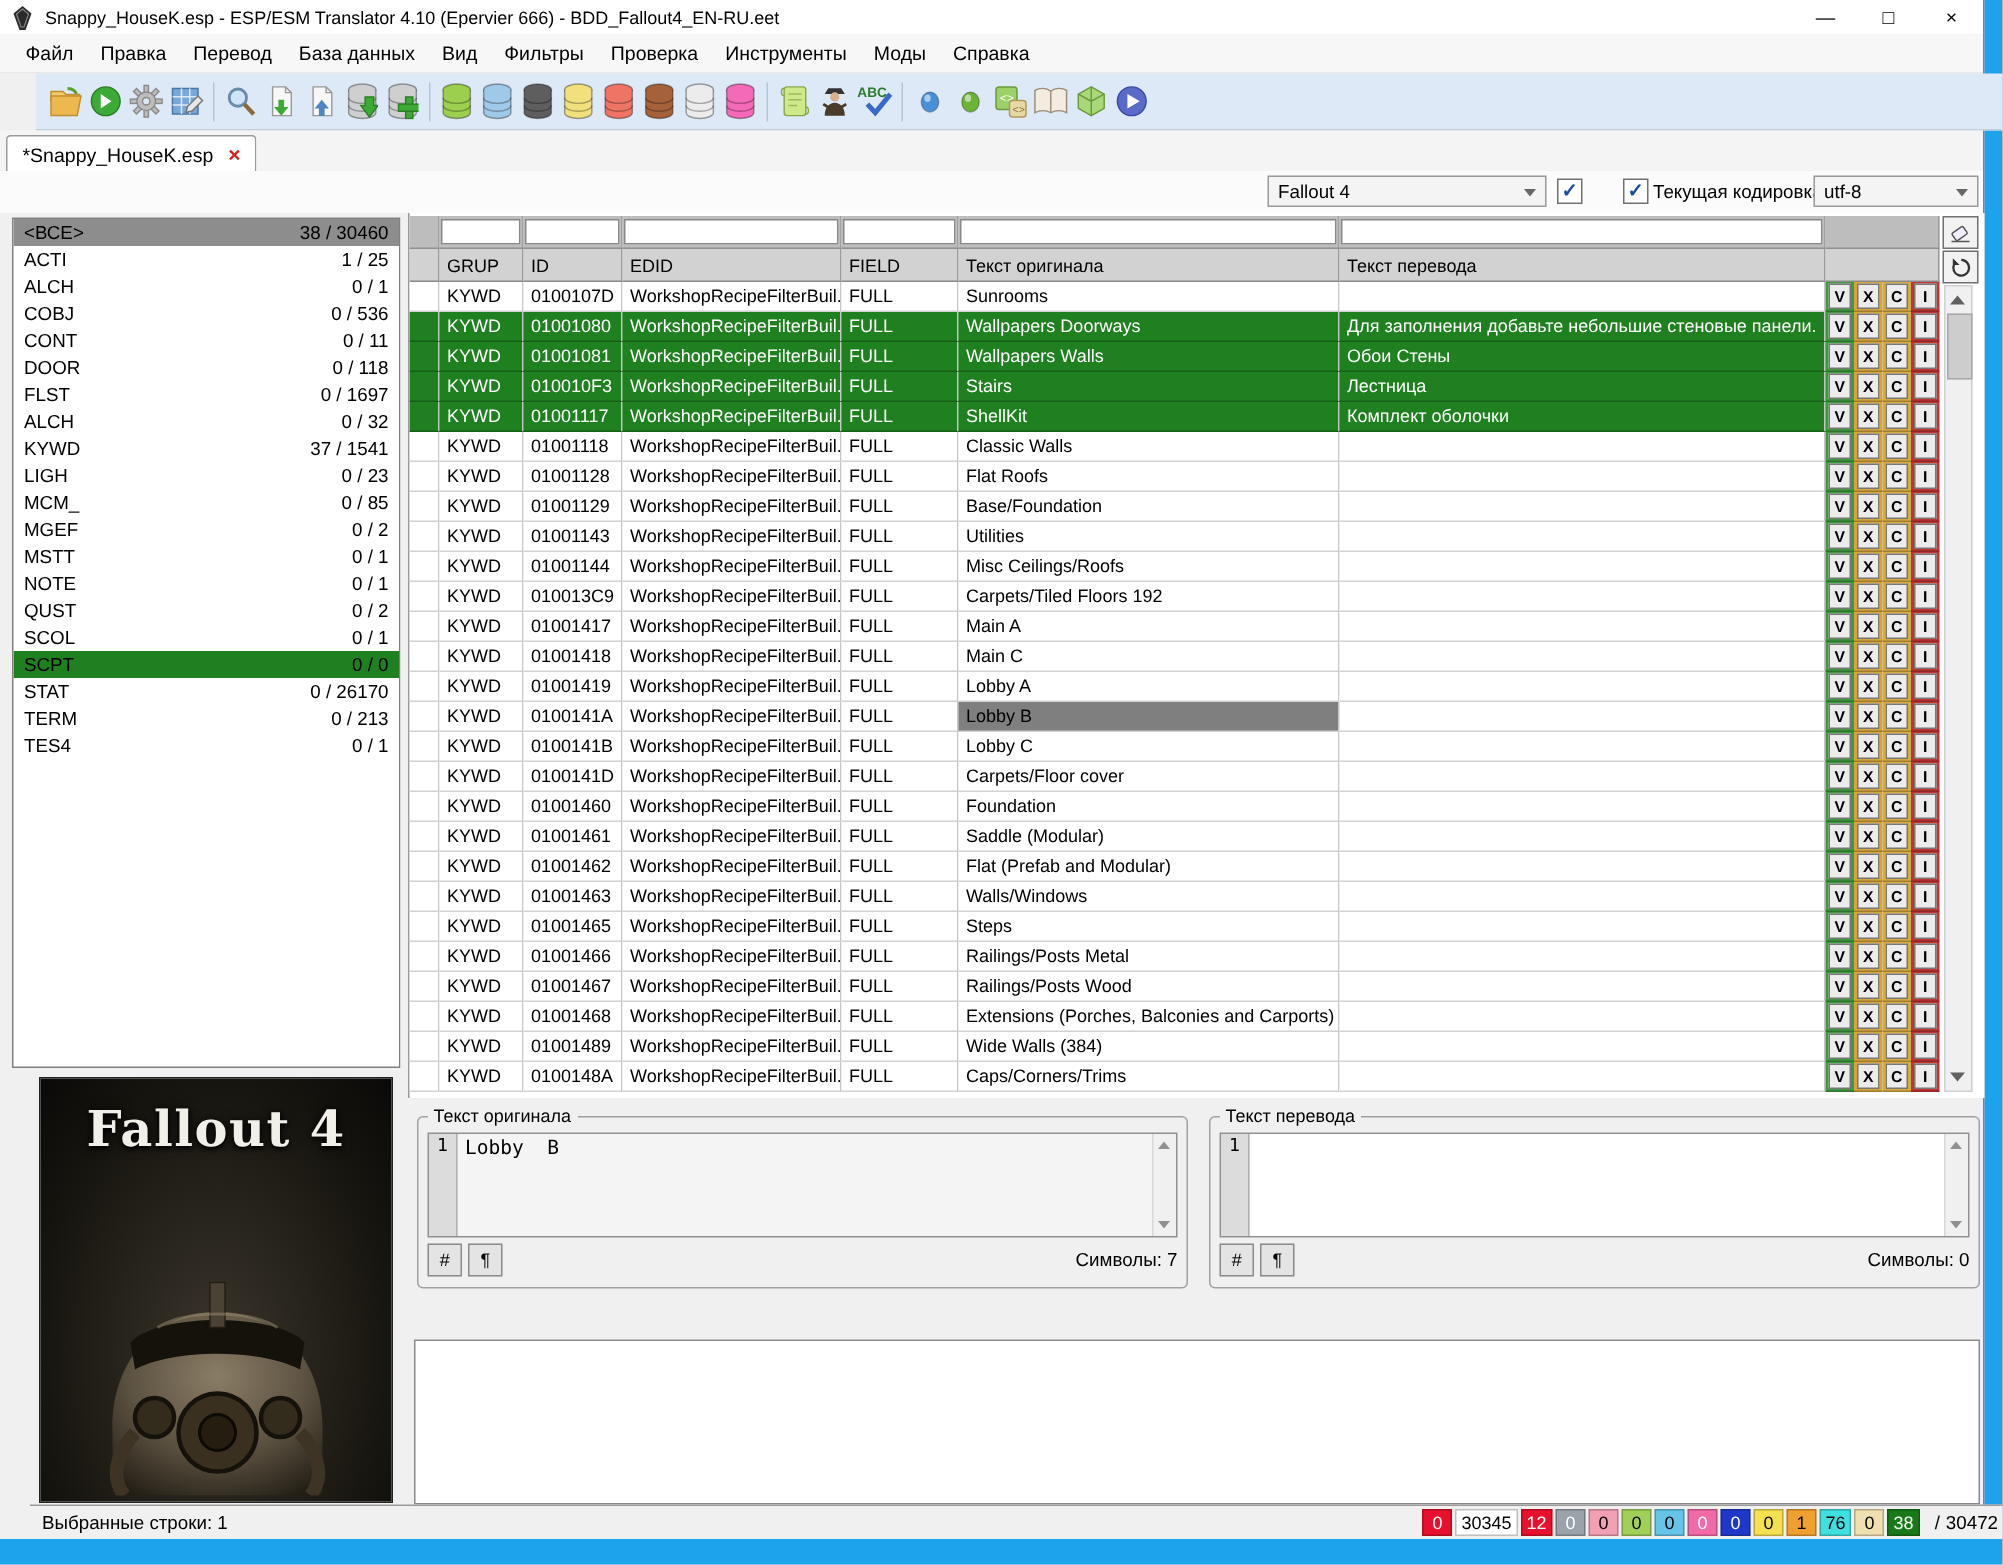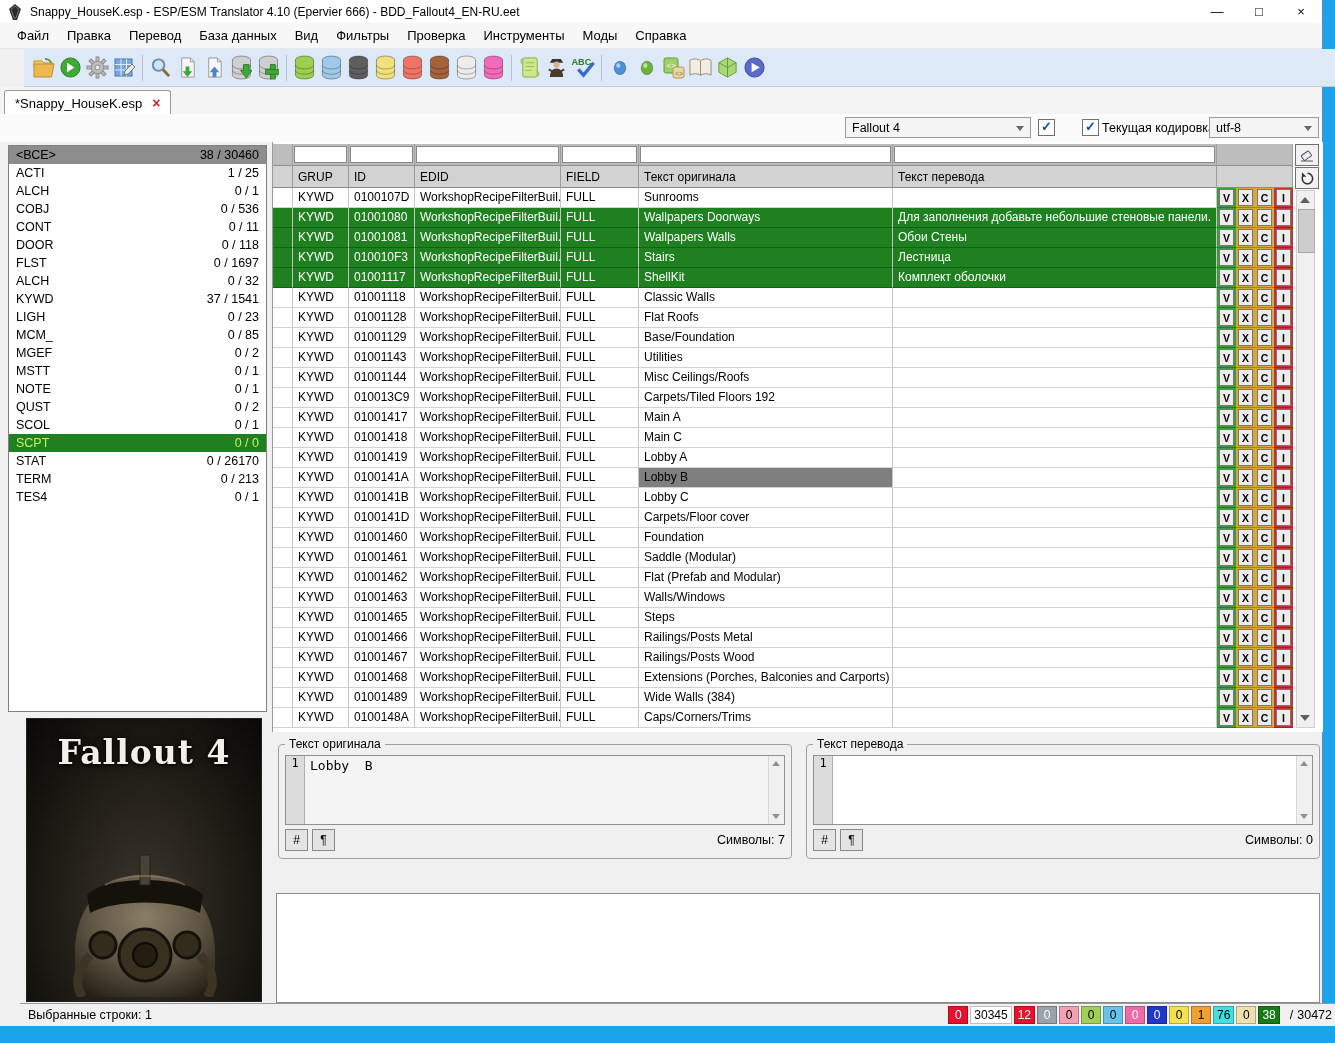--- a/index.html
+++ b/index.html
@@ -30,21 +30,21 @@
   .game-select{left:845px;top:3px;width:186px;}
   .enc-select{left:1209px;top:3px;width:110px;}
   .checkbox{position:absolute;top:5px;width:15px;height:15px;background:#fff;border:1px solid #707070;font-size:13px;line-height:14px;text-align:center;color:#1c4ea0;font-weight:bold;}
   .cb1{left:1038px;}
   .cb2{left:1082px;}
   .cb-label{position:absolute;left:1102px;top:7px;font-size:12.5px;}
   
   .sidebar-list{position:absolute;left:8px;top:145px;width:259px;height:567px;background:#fff;border:1px solid #808080;box-sizing:border-box;overflow:hidden;}
   .sb-item{height:18px;display:flex;justify-content:space-between;align-items:center;padding:0 7px;font-size:12.5px;}
   .sb-item[data-state="selected-gray"]{background:#8d8d8d;}
-  .sb-item[data-state="selected-green"]{background:#1e801e;color:#bef264;}
+  .sb-item[data-state="selected-green"]{background:#1e801e;color:#000000;}
   
   .poster{position:absolute;left:26px;top:718px;width:236px;height:284px;background:radial-gradient(ellipse at 50% 65%, #3a352c 0%, #17150f 70%, #0a0908 100%);overflow:hidden;border:1px solid #222;box-sizing:border-box;}
   .poster-logo{margin-top:14px;text-align:center;font-family:"DejaVu Serif",serif;font-weight:bold;font-size:33px;color:#f2efe8;text-shadow:0 1px 3px #000,0 0 8px rgba(0,0,0,.8);letter-spacing:1px;}
   .poster svg{position:absolute;left:18px;top:58px;}
   
   .tablewrap{position:absolute;left:272px;top:142px;width:1051px;height:590px;background:#fff;border-left:1px solid #9a9a9a;box-sizing:border-box;overflow:hidden;}
   .grid{position:absolute;left:0;top:2px;display:grid;grid-template-columns:20px 56px 66px 146px 78px 254px 324px 19px 19px 19px 19px;grid-auto-rows:20px;grid-template-rows:22px 22px;}
   .fcell{background:#bdbdbd;border-right:1px solid #a0a0a0;border-bottom:1px solid #909090;display:flex;align-items:center;justify-content:center;}
   .fcell input{width:calc(100% - 8px);height:15px;border:1px solid #888;background:#fff;margin:0;padding:0 2px;font-size:11px;}
   .hcell{background:#d2d2d2;border-right:1px solid #9a9a9a;border-bottom:1px solid #8a8a8a;font-size:12px;display:flex;align-items:center;padding:0 5px;box-sizing:border-box;white-space:nowrap;overflow:hidden;}

